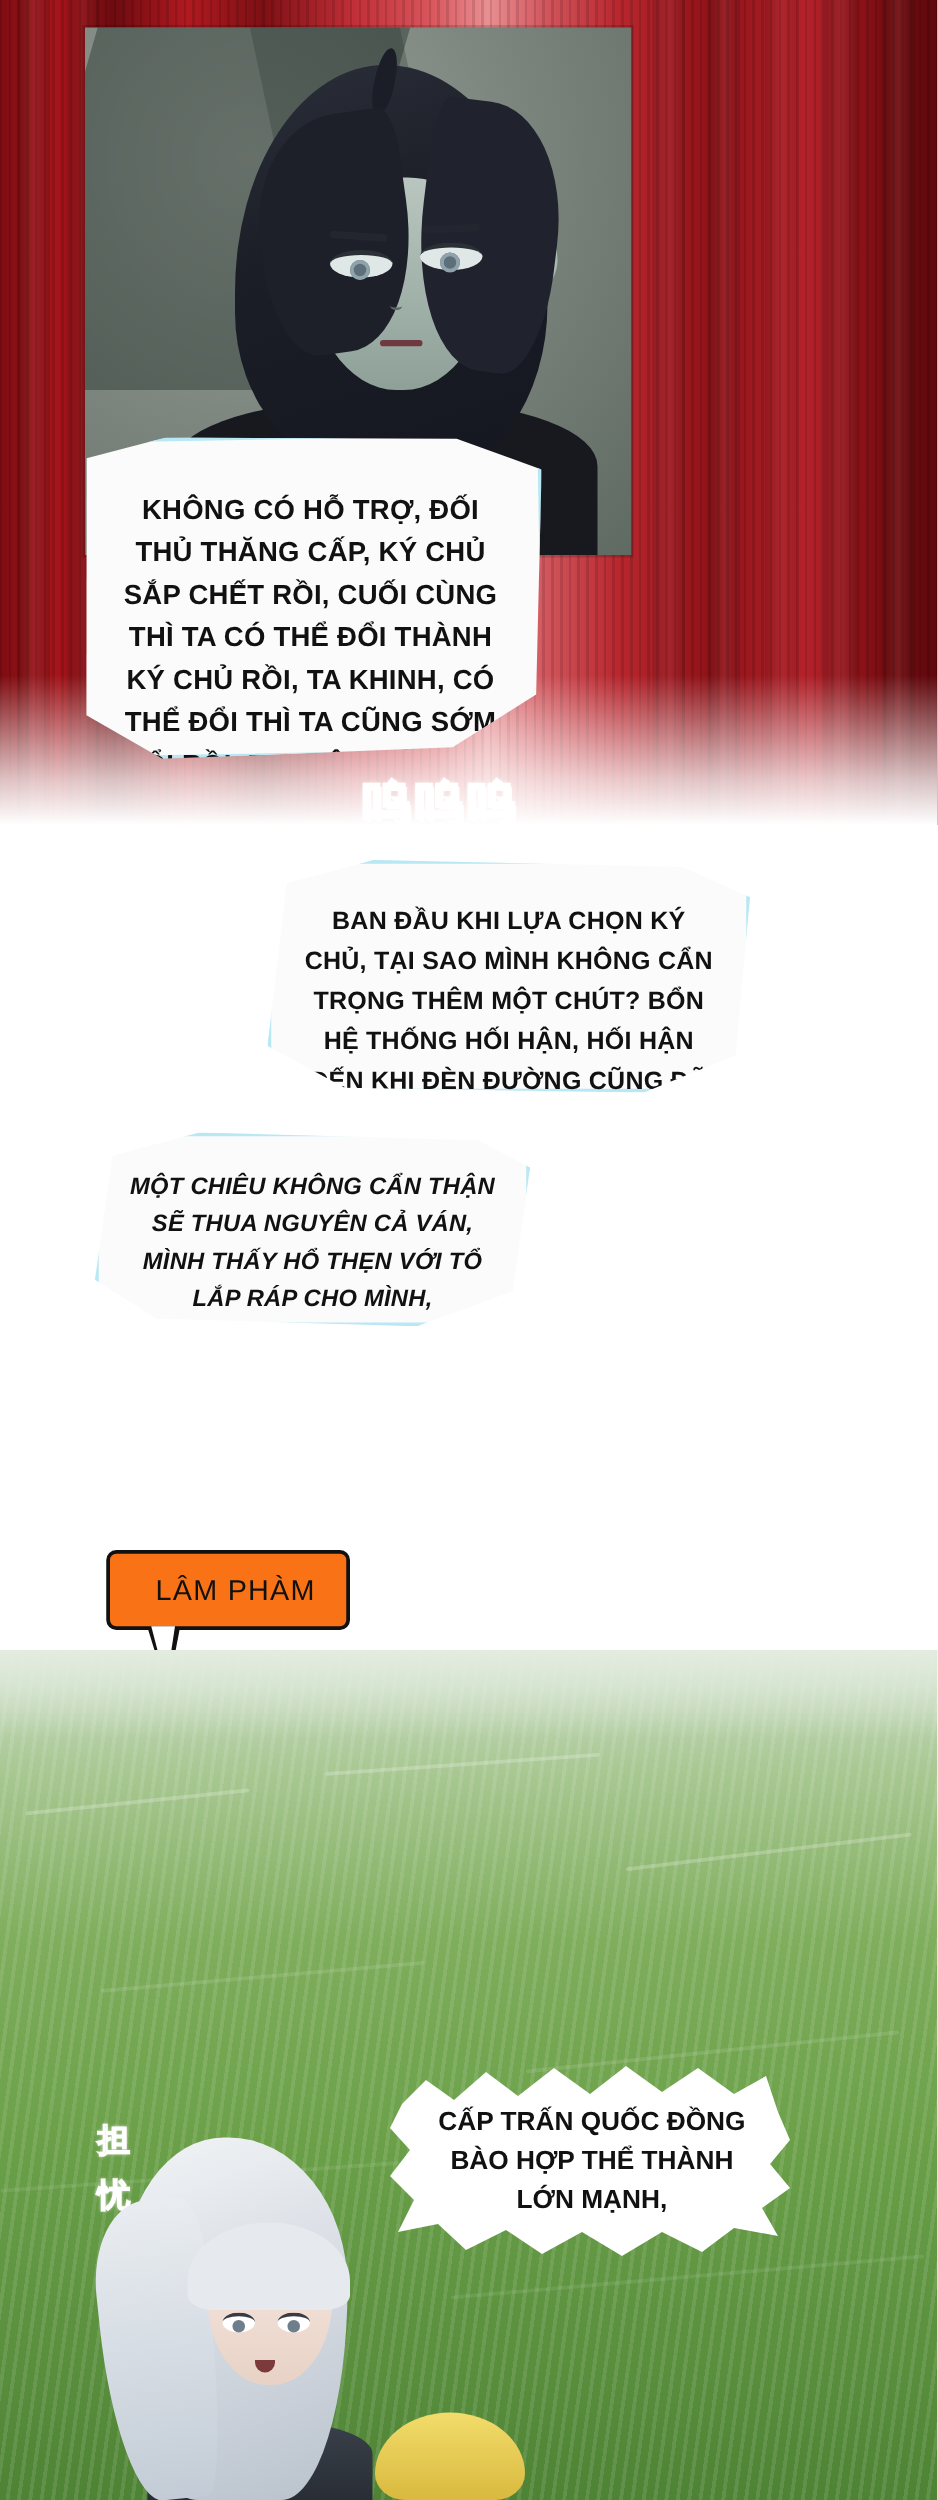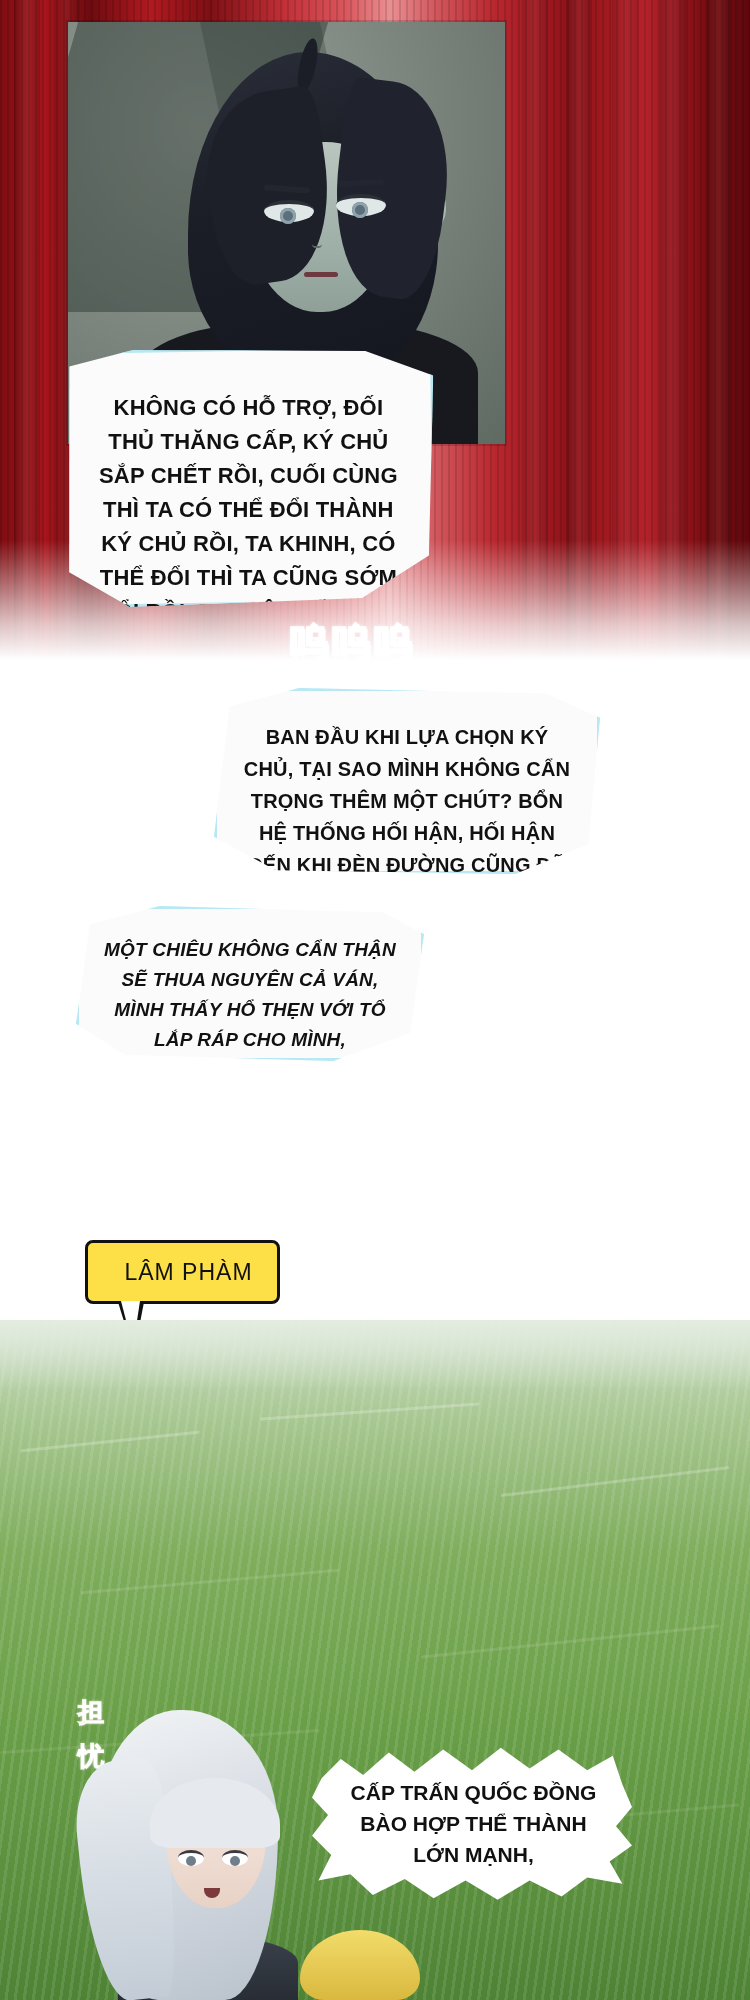--- a/index.html
+++ b/index.html
@@ -164,21 +164,21 @@
     position:absolute; left:290px; top:618px;
     font-size:38px; font-weight:bold; color:#0369a1;
     -webkit-text-stroke:2px #ffffff;
     letter-spacing:4px;
     text-shadow:0 0 4px #fff, 2px 2px 0 #fff;
   }
 
   
   .namebubble {
     position:absolute; left:85px; top:1240px; width:195px; height:64px;
-    background:#fde047; border:3px solid #111; border-radius:8px;
+    background:#f97316; border:3px solid #111; border-radius:8px;
     display:flex; align-items:center; justify-content:center;
     font-size:23px; color:#111; letter-spacing:1px;padding-left:12px;
   }
   .nametail {
     position:absolute; left:118px; top:1302px; width:0; height:0;
     border-left:16px solid transparent;
     border-right:10px solid transparent;
     border-top:52px solid #111;
   }
   .nametail-in {
@@ -248,21 +248,21 @@
     position:absolute; left:78px; top:1690px;
     font-size:26px; font-weight:bold; color:#d4342a;
     -webkit-text-stroke:1px #fff;
     line-height:44px; text-align:center;
     text-shadow:0 0 3px #fff;
   }
   .vtext span { display:block; }
 
   
   .spiky {
-    position:absolute; left:312px; top:1743px; width:320px; height:160px;
+    position:absolute; left:312px; top:1648px; width:320px; height:160px;
   }
   .spiky-core {
     position:absolute; inset:0;
     background:#fff;
     clip-path:polygon(
       3% 22%, 9% 10%, 16% 20%, 24% 6%, 32% 18%, 41% 4%, 50% 17%, 59% 3%,
       68% 16%, 77% 4%, 86% 17%, 94% 8%, 97% 26%, 100% 40%, 95% 52%,
       100% 64%, 93% 74%, 97% 88%, 86% 84%, 78% 96%, 68% 86%, 58% 98%,
       48% 86%, 38% 97%, 29% 85%, 19% 95%, 12% 82%, 2% 86%, 6% 70%,
       0% 58%, 5% 45%, 0% 34%);

